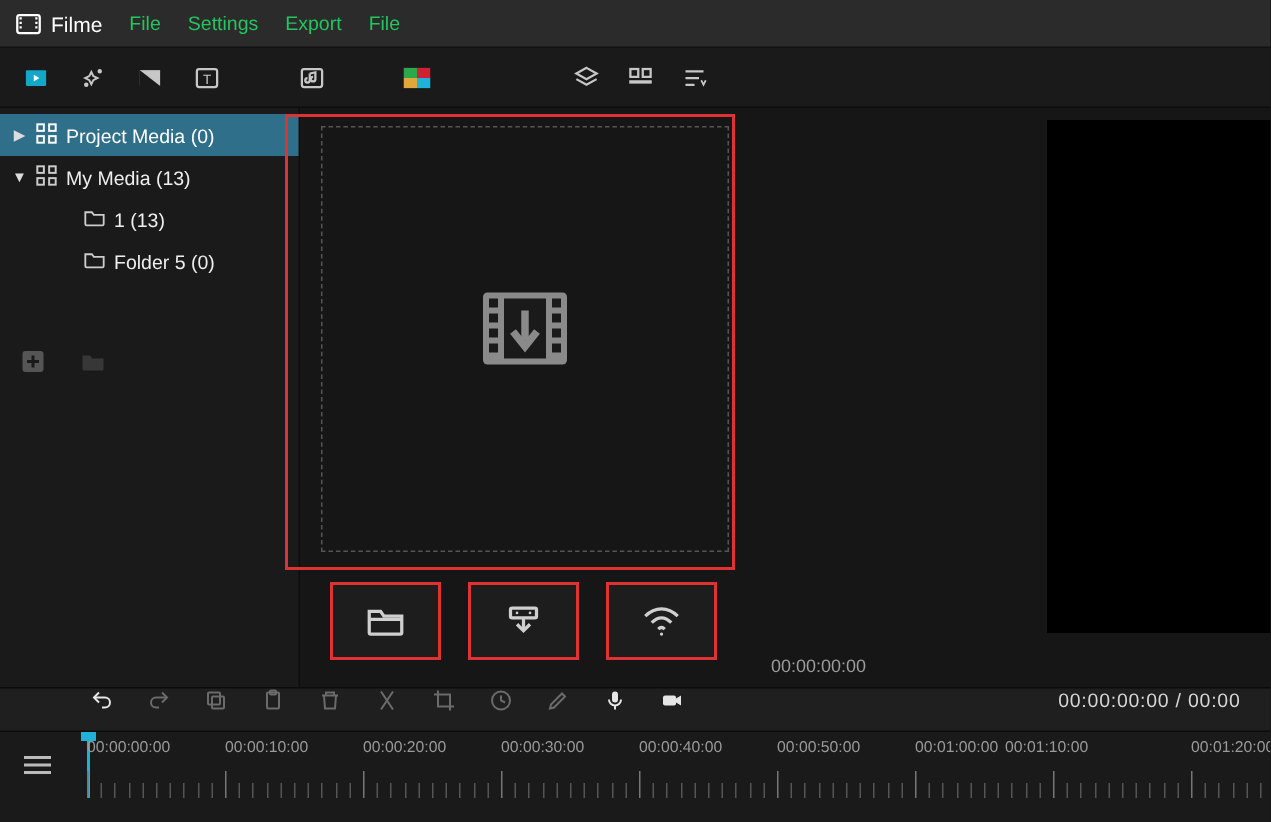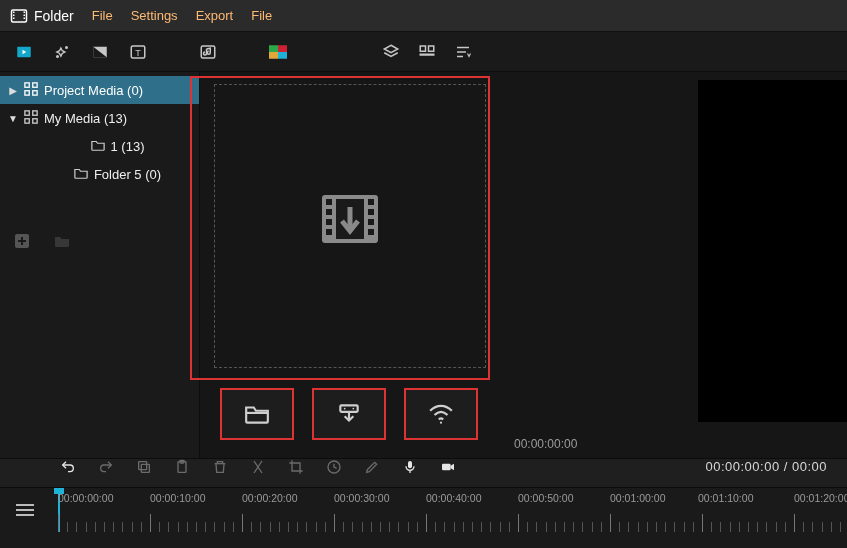--- a/index.html
+++ b/index.html
@@ -27,21 +27,21 @@
   .app-logo {
     display: flex;
     align-items: center;
     gap: 6px;
     color: #fff;
     font-weight: 500;
     font-size: 14px;
   }
   .app-logo svg { width: 18px; height: 18px; }
   .menu { display: flex; gap: 18px; }
-  .menu-item { color: #fdba74; cursor: pointer; }
+  .menu-item { color: #22c55e; cursor: pointer; }
 
   
   .toolrow {
     height: 40px;
     background: #1a1a1a;
     border-bottom: 1px solid #0d0d0d;
     display: flex;
     align-items: center;
     padding: 0 14px;
     gap: 18px;
@@ -71,21 +71,21 @@
     padding: 0 8px;
     gap: 6px;
     color:#eee;
     cursor:pointer;
   }
   .tree-row.selected {
     background: #2f6f8a;
     color: #fff;
   }
   .tree-row.child { padding-left: 30px; }
-  .tree-row.grandchild { padding-left: 44px; justify-content: center; }
+  .tree-row.grandchild { padding-left: 56px; }
   .tri { width:10px; text-align:center; color:#ddd; font-size:10px; }
   .grid-icon svg, .folder-icon svg { width:14px; height:14px; }
   .sidebar-bottom {
     position:absolute;
     bottom: 200px;
     left:0; right:0;
     display:flex;
     gap: 24px;
     padding: 6px 14px;
     color:#666;
@@ -240,21 +240,21 @@
   <div class="app-logo">
     <svg viewBox="0 0 24 24">
         <rect x="2" y="4" width="20" height="16" rx="2" fill="none" stroke="#fff" stroke-width="2"></rect>
         <rect x="4" y="6" width="2" height="2" fill="#fff"></rect>
         <rect x="4" y="10" width="2" height="2" fill="#fff"></rect>
         <rect x="4" y="14" width="2" height="2" fill="#fff"></rect>
         <rect x="18" y="6" width="2" height="2" fill="#fff"></rect>
         <rect x="18" y="10" width="2" height="2" fill="#fff"></rect>
         <rect x="18" y="14" width="2" height="2" fill="#fff"></rect>
       </svg>
-    <span>Folder</span>
+    <span>Filme</span>
   </div>
   <div class="menu">
     <span class="menu-item">File</span>
     <span class="menu-item">Settings</span>
     <span class="menu-item">Export</span>
     <span class="menu-item">File</span>
   </div>
 </div>
 
 <div class="toolrow">
@@ -586,21 +586,21 @@
       <div class="tick-tall" style="left: 560px;"></div>
       <div class="tick-short" style="left: 569.2px;"></div>
       <div class="tick-short" style="left: 578.4px;"></div>
       <div class="tick-short" style="left: 587.6px;"></div>
       <div class="tick-short" style="left: 596.8px;"></div>
       <div class="tick-short" style="left: 606px;"></div>
       <div class="tick-short" style="left: 615.2px;"></div>
       <div class="tick-short" style="left: 624.4px;"></div>
       <div class="tick-short" style="left: 633.6px;"></div>
       <div class="tick-short" style="left: 642.8px;"></div>
-      <div class="ruler-label" style="left: 648px;">00:01:10:00</div>
+      <div class="ruler-label" style="left: 620px;">00:01:10:00</div>
       <div class="tick-tall" style="left: 652px;"></div>
       <div class="tick-short" style="left: 661.2px;"></div>
       <div class="tick-short" style="left: 670.4px;"></div>
       <div class="tick-short" style="left: 679.6px;"></div>
       <div class="tick-short" style="left: 688.8px;"></div>
       <div class="tick-short" style="left: 698px;"></div>
       <div class="tick-short" style="left: 707.2px;"></div>
       <div class="tick-short" style="left: 716.4px;"></div>
       <div class="tick-short" style="left: 725.6px;"></div>
       <div class="tick-short" style="left: 734.8px;"></div>

